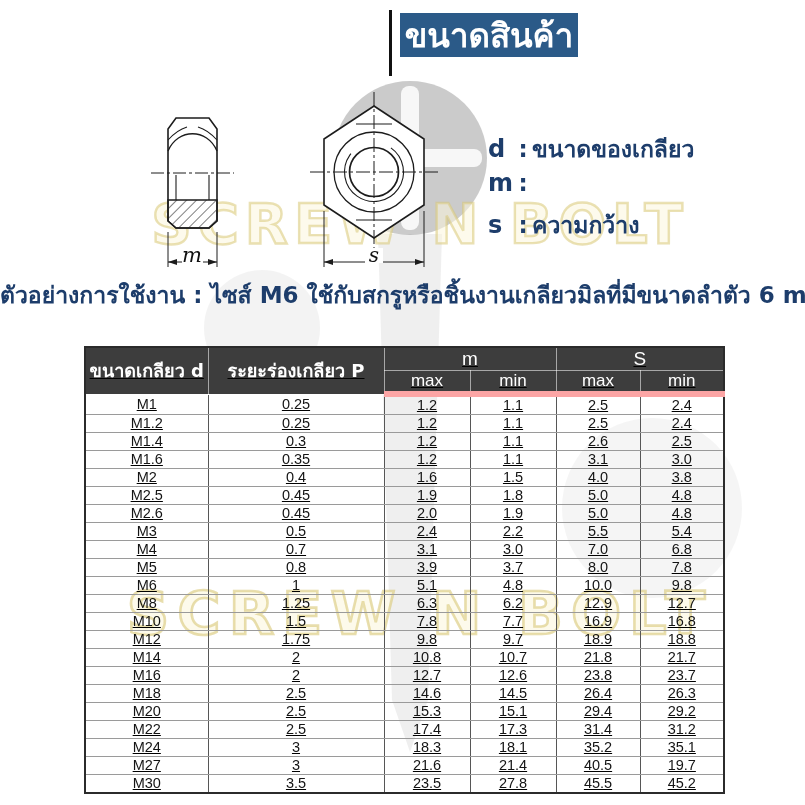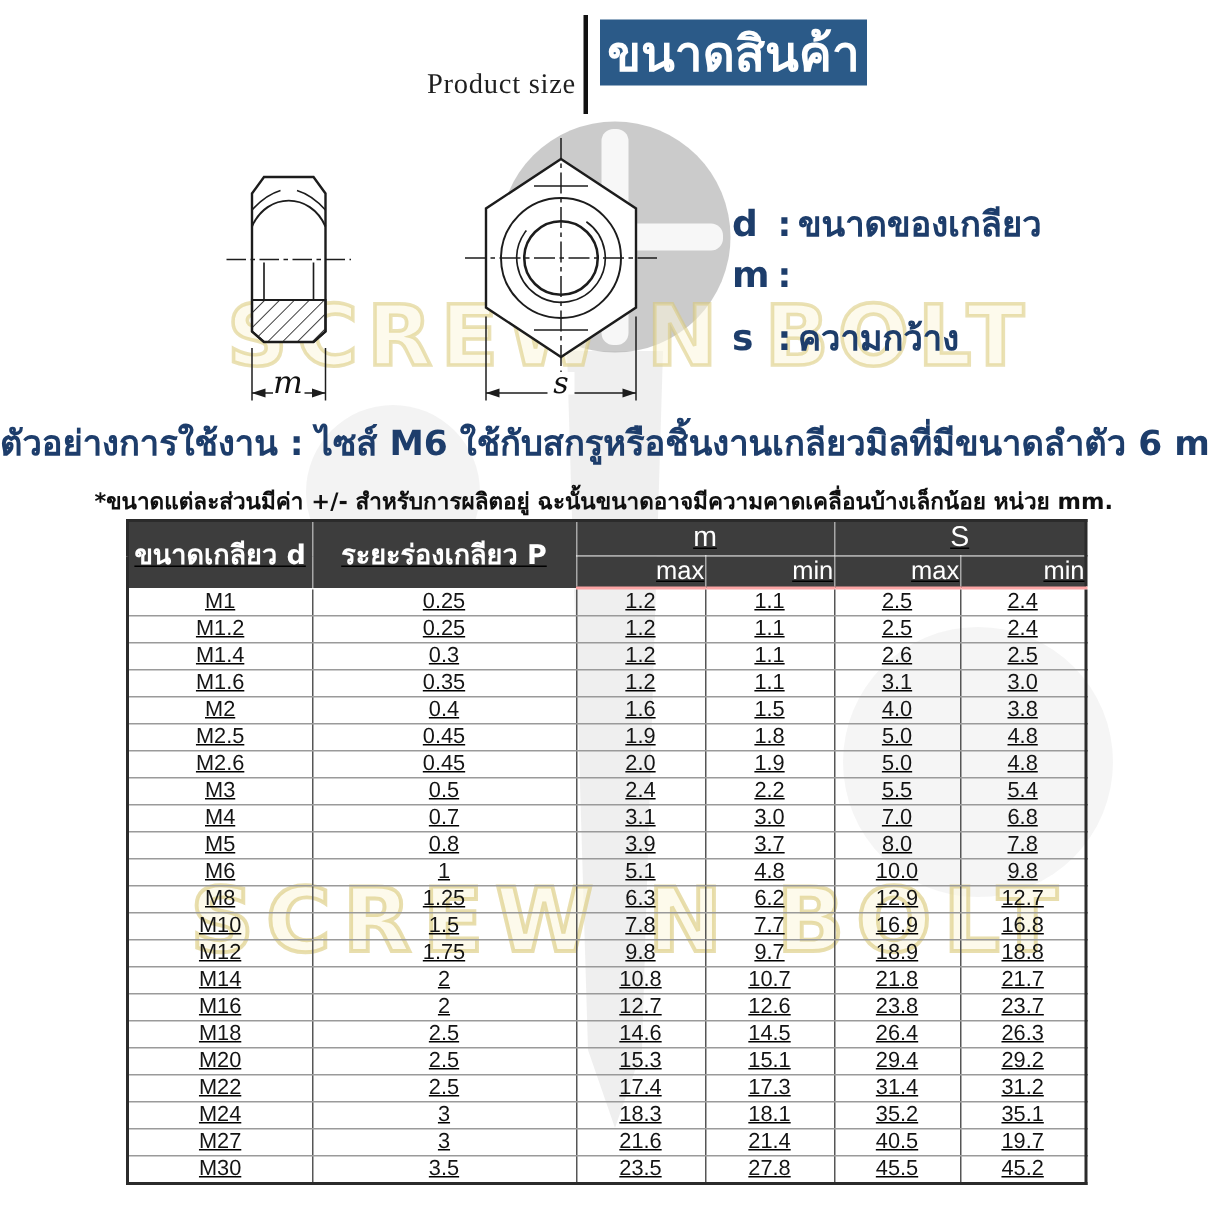--- a/index.html
+++ b/index.html
@@ -28,21 +28,21 @@
         color:#101010;font-weight:bold;font-size:15px;}
 
   
   .spec-table{position:absolute;left:84px;top:346px;}
   table{border-collapse:collapse;table-layout:fixed;width:639px;background:transparent;text-decoration:underline;}
   thead th{background:#3d3d3d;color:#fff;border:1px solid rgba(255,255,255,.55);
         font-weight:bold;padding:0;}
   th.th-thai{font-size:18px;height:38px;}
   th.th-group{font-size:19px;height:19px;font-family:"Liberation Sans",sans-serif;font-weight:normal;}
   th.th-minmax{font-size:17px;height:19px;font-family:"Liberation Sans",sans-serif;font-weight:normal;}
-  thead tr:last-child th{border-bottom:2px solid #fca5a5;text-align:right;}
+  thead tr:last-child th{border-bottom:6px solid #fca5a5;}
   tbody td{height:17px;padding:0;text-align:center;font-family:"Liberation Sans",sans-serif;
         font-size:14.5px;color:#141414;line-height:1;
         border-left:1px solid #565656;border-right:1px solid #565656;
         border-top:1px solid #9a9a9a;border-bottom:1px solid #9a9a9a;}
   table{border:2px solid #2b2b2b;}
 </style>
 </head>
 <body>
 
 <div class="page">
@@ -102,21 +102,20 @@
       <line x1="324" y1="211" x2="324" y2="267" stroke-width="1"></line>
       <line x1="424" y1="211" x2="424" y2="267" stroke-width="1"></line>
       <line x1="324" y1="262" x2="424" y2="262" stroke-width="1"></line>
       <polygon points="324,262 333,259 333,265" fill="#1c1c1c" stroke="none"></polygon>
       <polygon points="424,262 415,259 415,265" fill="#1c1c1c" stroke="none"></polygon>
       <rect x="365" y="248" width="18" height="15" fill="#ffffff" stroke="none"></rect>
       <text x="374" y="262" text-anchor="middle" stroke="none" fill="#111" font-family="DejaVu Serif, serif" font-style="italic" font-size="20">s</text>
     </g>
   </svg>
 
-  <div class="product-size-label">Product size</div>
   <div class="divider-bar"></div>
   <div class="title-box">
     <span>ขนาดสินค้า</span>
   </div>
 
   <div class="legend">
     <div class="legend-row">
       <span class="legend-key">d</span>
       <span class="legend-colon">:</span>
       <span>ขนาดของเกลียว</span>
@@ -126,21 +125,20 @@
       <span class="legend-colon">:</span>
     </div>
     <div class="legend-row">
       <span class="legend-key">s</span>
       <span class="legend-colon">:</span>
       <span>ความกว้าง</span>
     </div>
   </div>
 
   <div class="usage-note">ตัวอย่างการใช้งาน : ไซส์ M6 ใช้กับสกรูหรือชิ้นงานเกลียวมิลที่มีขนาดลำตัว 6 mm.</div>
-  <div class="tolerance-note">*ขนาดแต่ละส่วนมีค่า +/- สำหรับการผลิตอยู่ ฉะนั้นขนาดอาจมีความคาดเคลื่อนบ้างเล็กน้อย หน่วย mm.</div>
 
   <div class="spec-table">
     <table>
       <colgroup>
         <col style="width:123px">
           <col style="width:176px">
         <col style="width:86px">
           <col style="width:86px">
         <col style="width:84px">
           <col style="width:84px">

